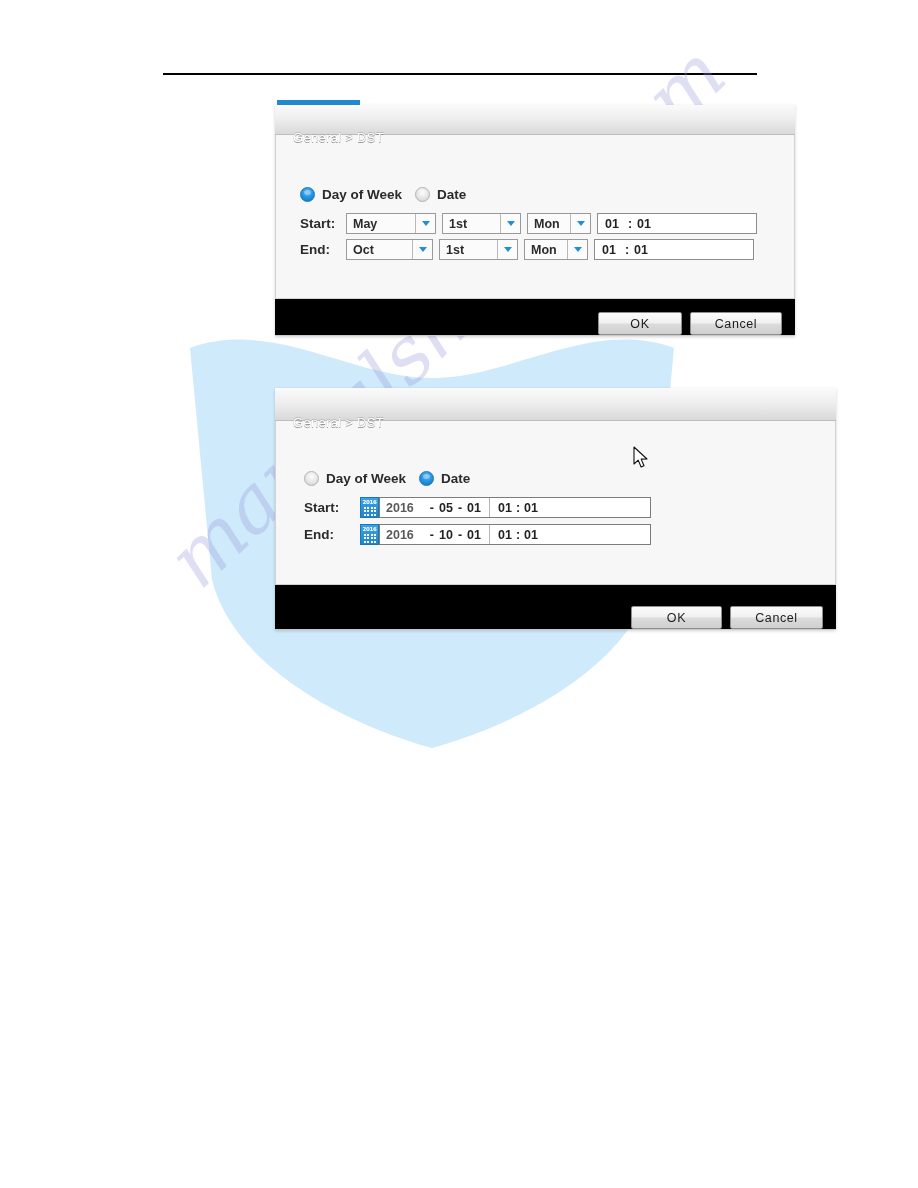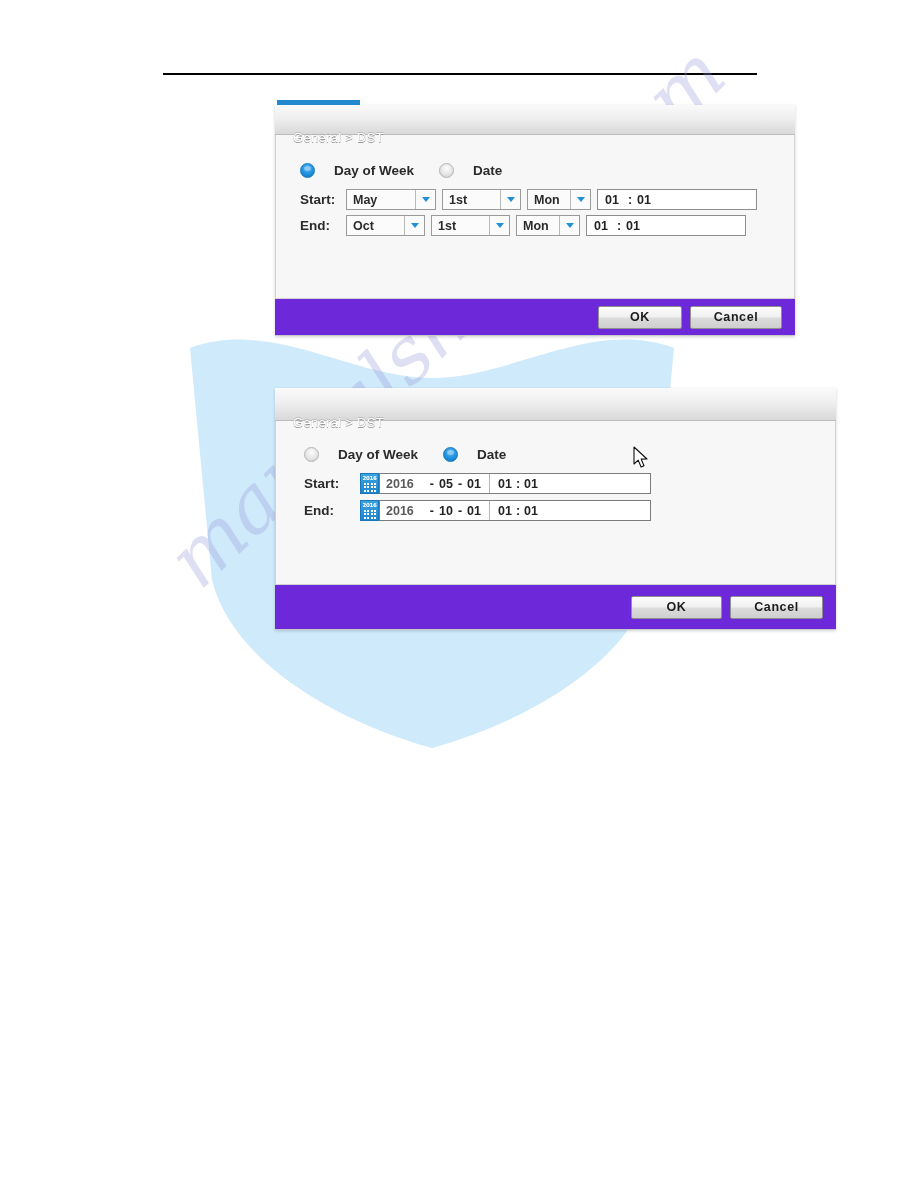--- a/index.html
+++ b/index.html
@@ -89,33 +89,33 @@
     letter-spacing: 0.3px;
     margin-top: 36px;
   }
   .dlg-body {
     background: #f7f7f7;
     border: 1px solid #d2d2d2;
     border-top: none;
     box-sizing: border-box;
   }
   .dlg-footer {
-    background: #6d28d9;
-    display: flex;
-    align-items: center;
+    background: #000000;
+    display: flex;
+    align-items: flex-end;
     justify-content: flex-end;
     box-sizing: border-box;
-    font-weight: bold;
   }
 
   
   .radio-row {
     display: flex;
     align-items: center;
-    gap: 16px;
+    gap: 4px;
+    margin-top: 24px;
   }
   .radio {
     width: 15px; height: 15px;
     border-radius: 50%;
     box-sizing: border-box;
     display: inline-block;
     flex: none;
     background: radial-gradient(circle at 50% 35%, #fdfdfd 0%, #e2e2e2 62%, #c6c6c6 100%);
     border: 1px solid #b4b4b4;
     position: relative;
@@ -345,21 +345,21 @@
       <div class="timebox" style="width:160px;">
         <span>01</span>
         <span class="tsep">:</span>
         <span>01</span>
       </div>
     </div>
 
     <div class="field-row">
       <span class="row-label">End:</span>
 
-      <div class="combo" style="width:79px;">
+      <div class="combo" style="width:87px;">
         <span class="combo-val">Oct</span>
         <span class="combo-btn">
           <span class="caret"></span>
         </span>
       </div>
 
       <div class="combo" style="width:79px;">
         <span class="combo-val">1st</span>
         <span class="combo-btn">
           <span class="caret"></span>

